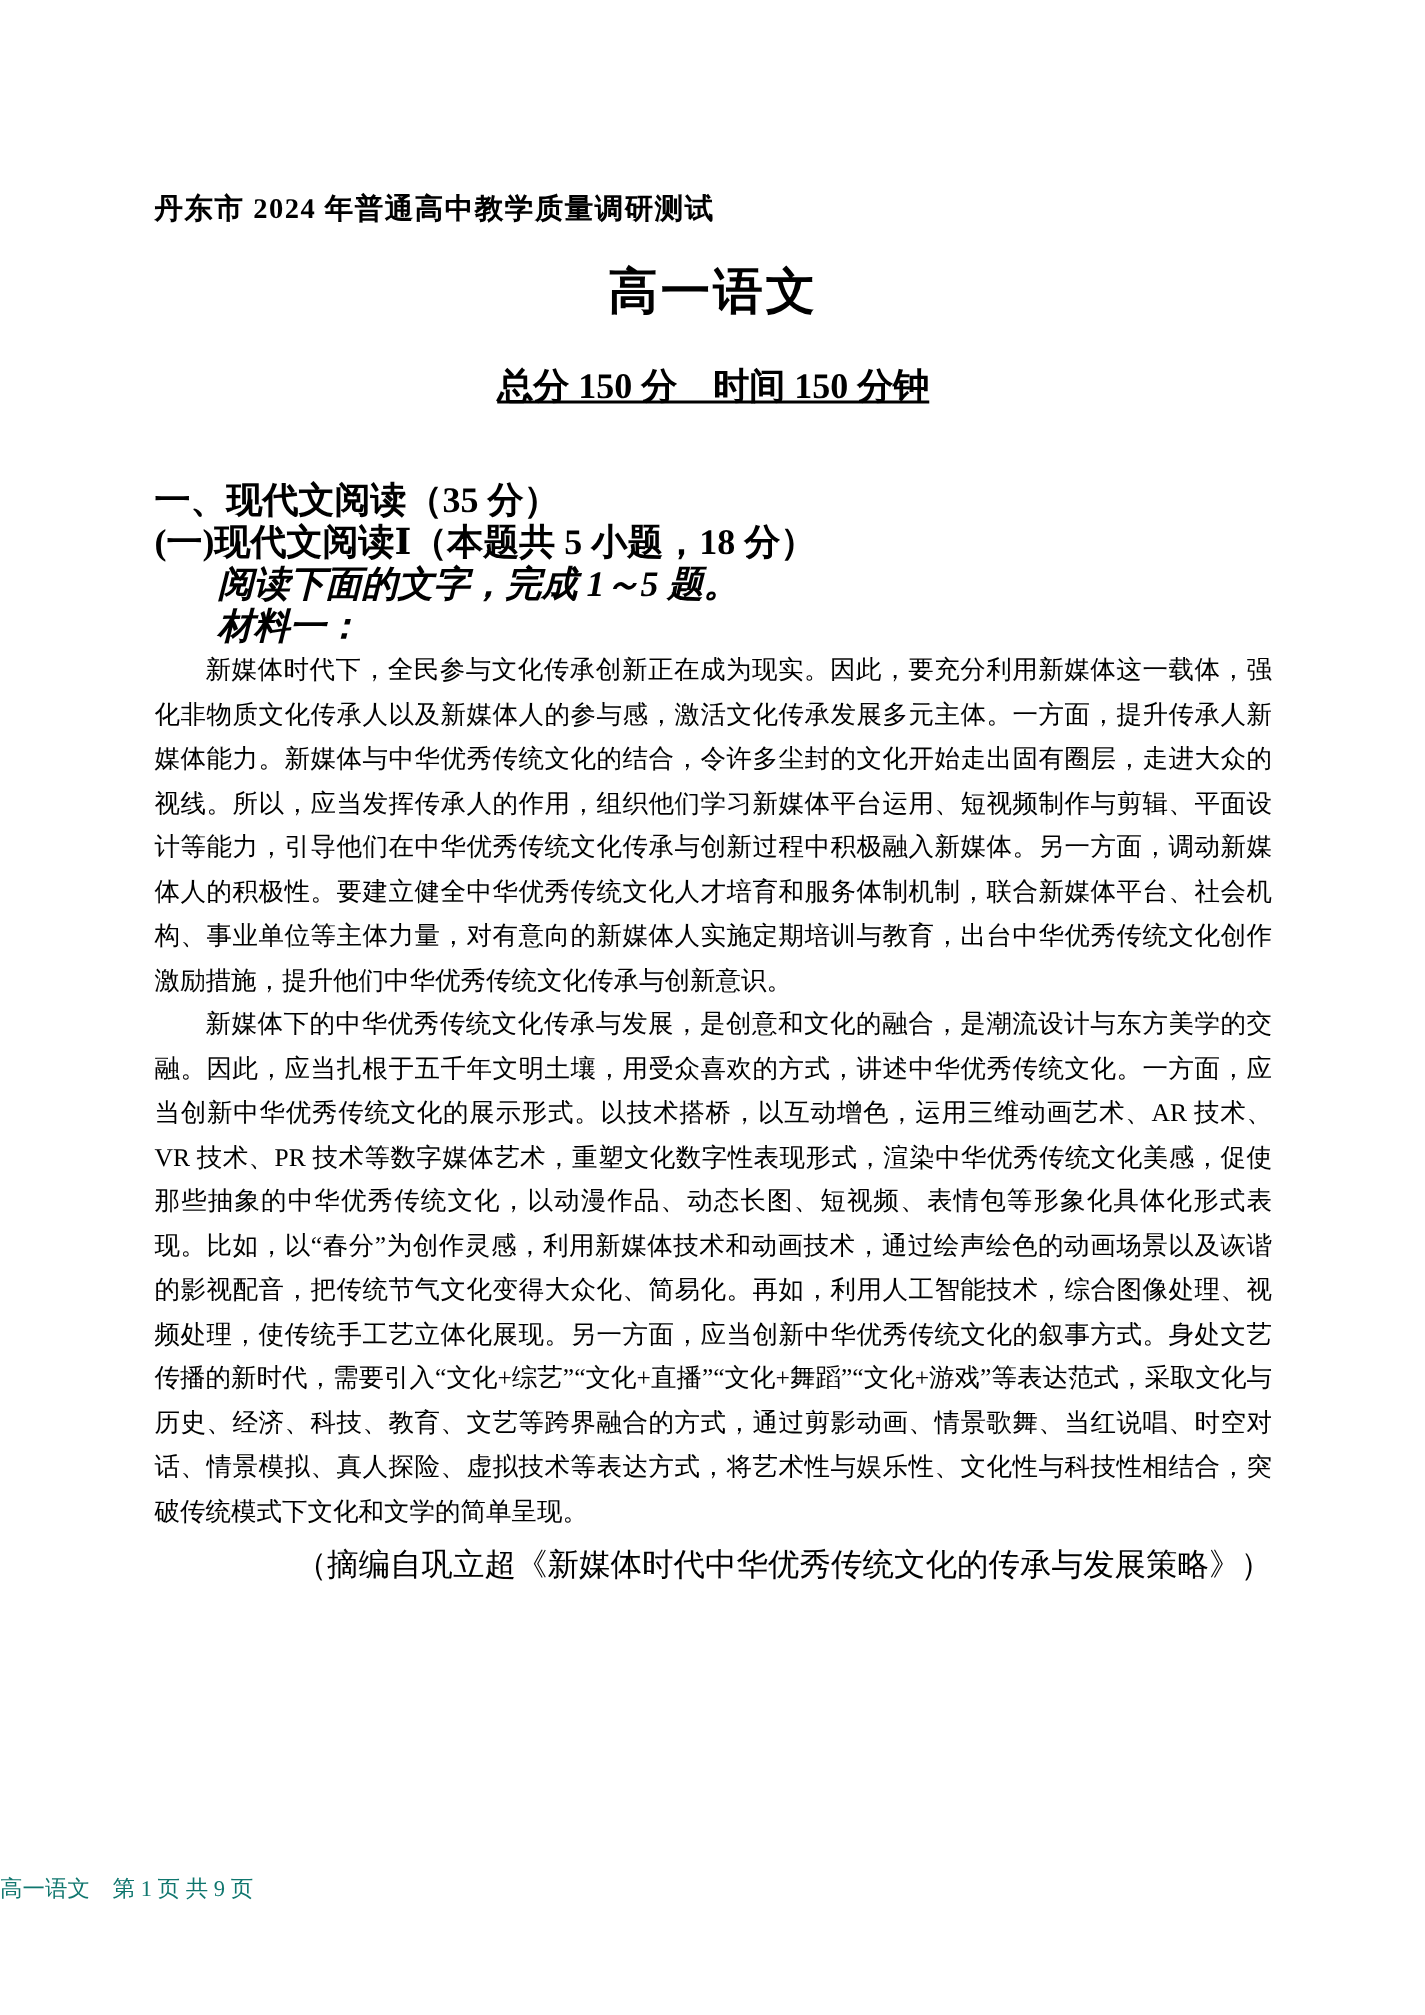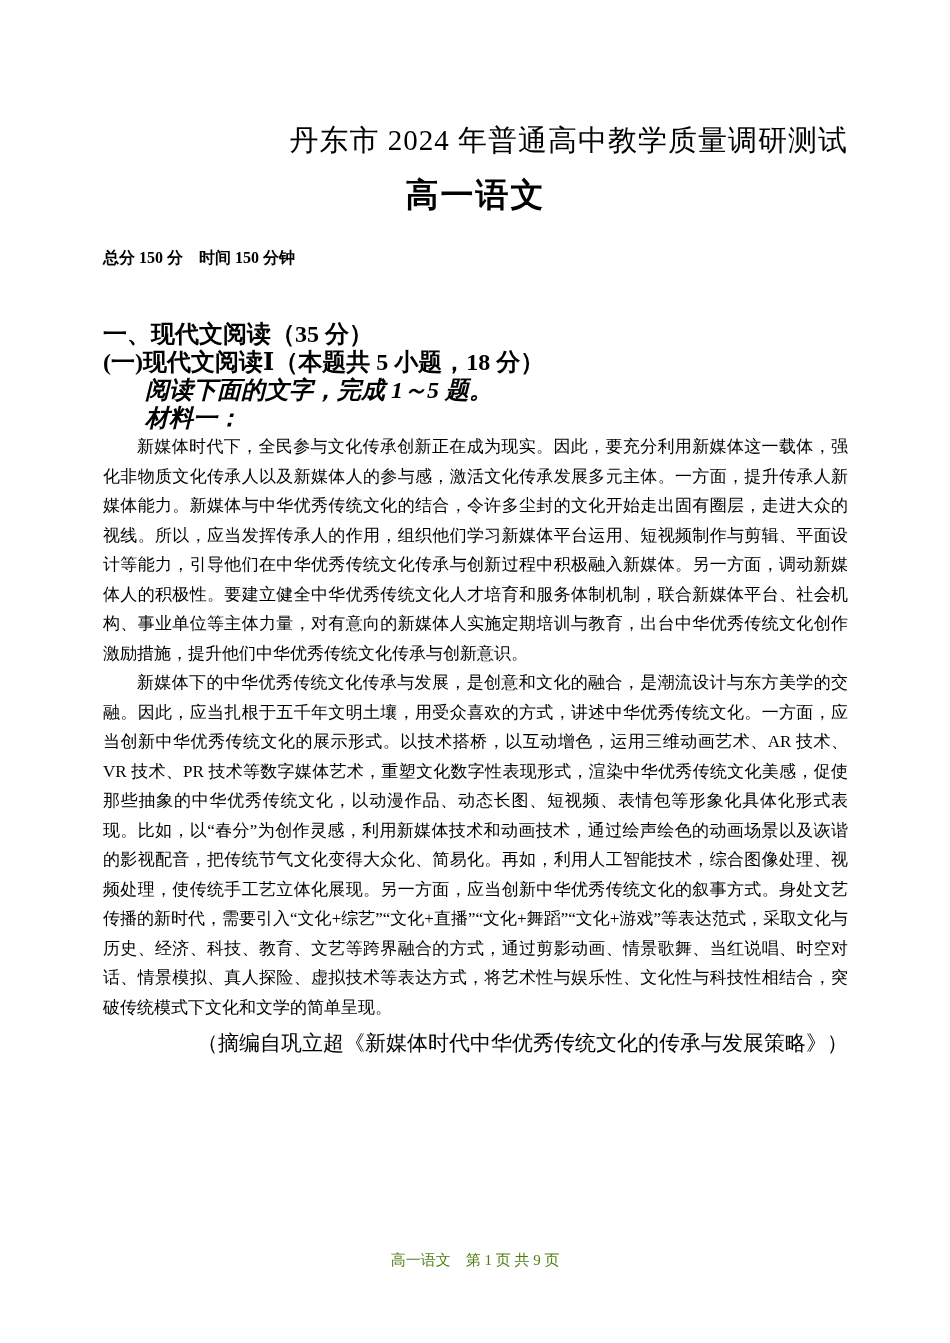--- a/index.html
+++ b/index.html
@@ -13,39 +13,41 @@
     overflow: hidden;
   }
   .page {
     position: relative;
     width: 950px;
     height: 1343px;
     padding: 123px 102px 0 103px;
     background: #ffffff;
   }
   .exam-title {
-    text-align: right;
-    font-size: 29px;
-    font-weight: normal;
+    text-align: left;
+    font-size: 19px;
+    font-weight: bold;
     letter-spacing: 1px;
     line-height: 34px;
   }
   .subject-title {
     text-align: center;
     font-size: 33px;
     font-weight: bold;
     margin-top: 13px;
     line-height: 50px;
     letter-spacing: 2px;
   }
   .exam-info {
-    font-size: 16px;
+    text-align: center;
+    font-size: 24px;
     font-weight: bold;
     margin-top: 26px;
     line-height: 24px;
+    text-decoration: underline;
   }
   .content {
     margin-top: 50px;
   }
   .h-line {
     font-size: 24px;
     font-weight: bold;
     line-height: 28px;
   }
   .indent {
@@ -67,24 +69,24 @@
     font-size: 21px;
     line-height: 30px;
     text-align: right;
     margin-top: 6px;
   }
   .footer {
     position: absolute;
     left: 0;
     right: 0;
     bottom: 74px;
-    text-align: center;
+    text-align: left;
     font-size: 15px;
     line-height: 18px;
-    color: #4d7c0f;
+    color: #0f766e;
   }
 </style>
 </head>
 <body>
 
 <div class="page">
 
   <header>
     <h1 class="exam-title">丹东市 2024 年普通高中教学质量调研测试</h1>
     <h2 class="subject-title">高一语文</h2>

